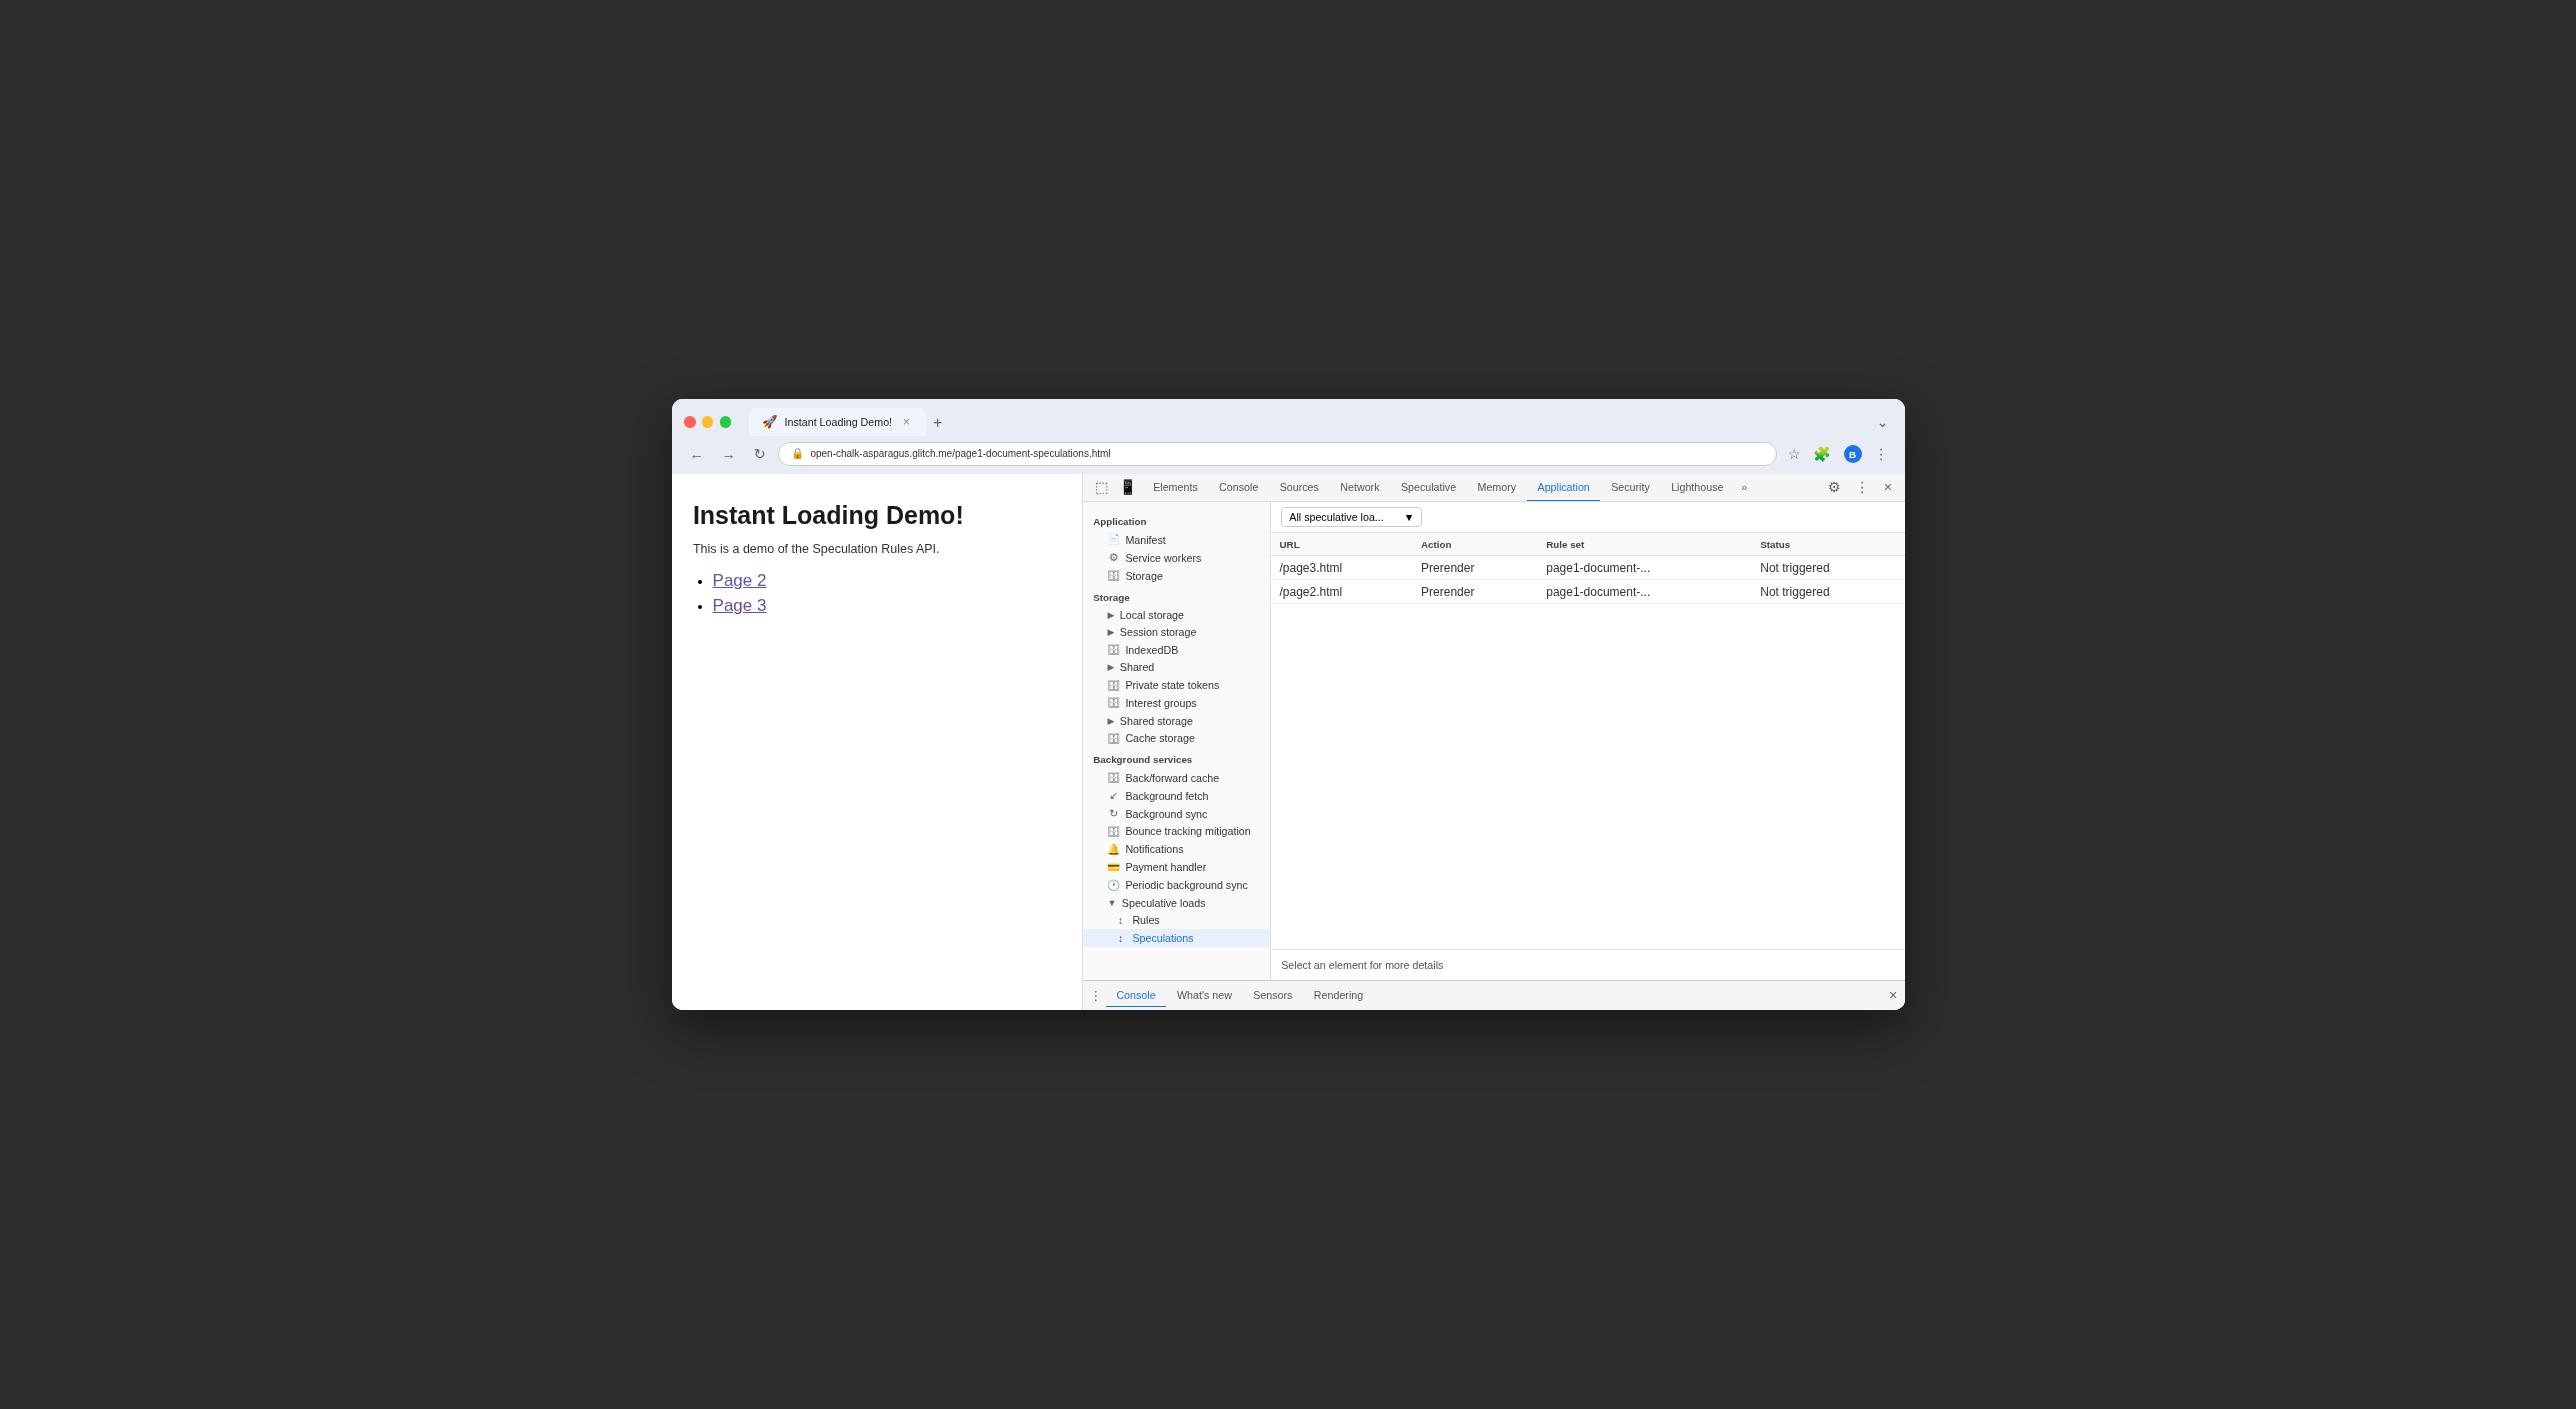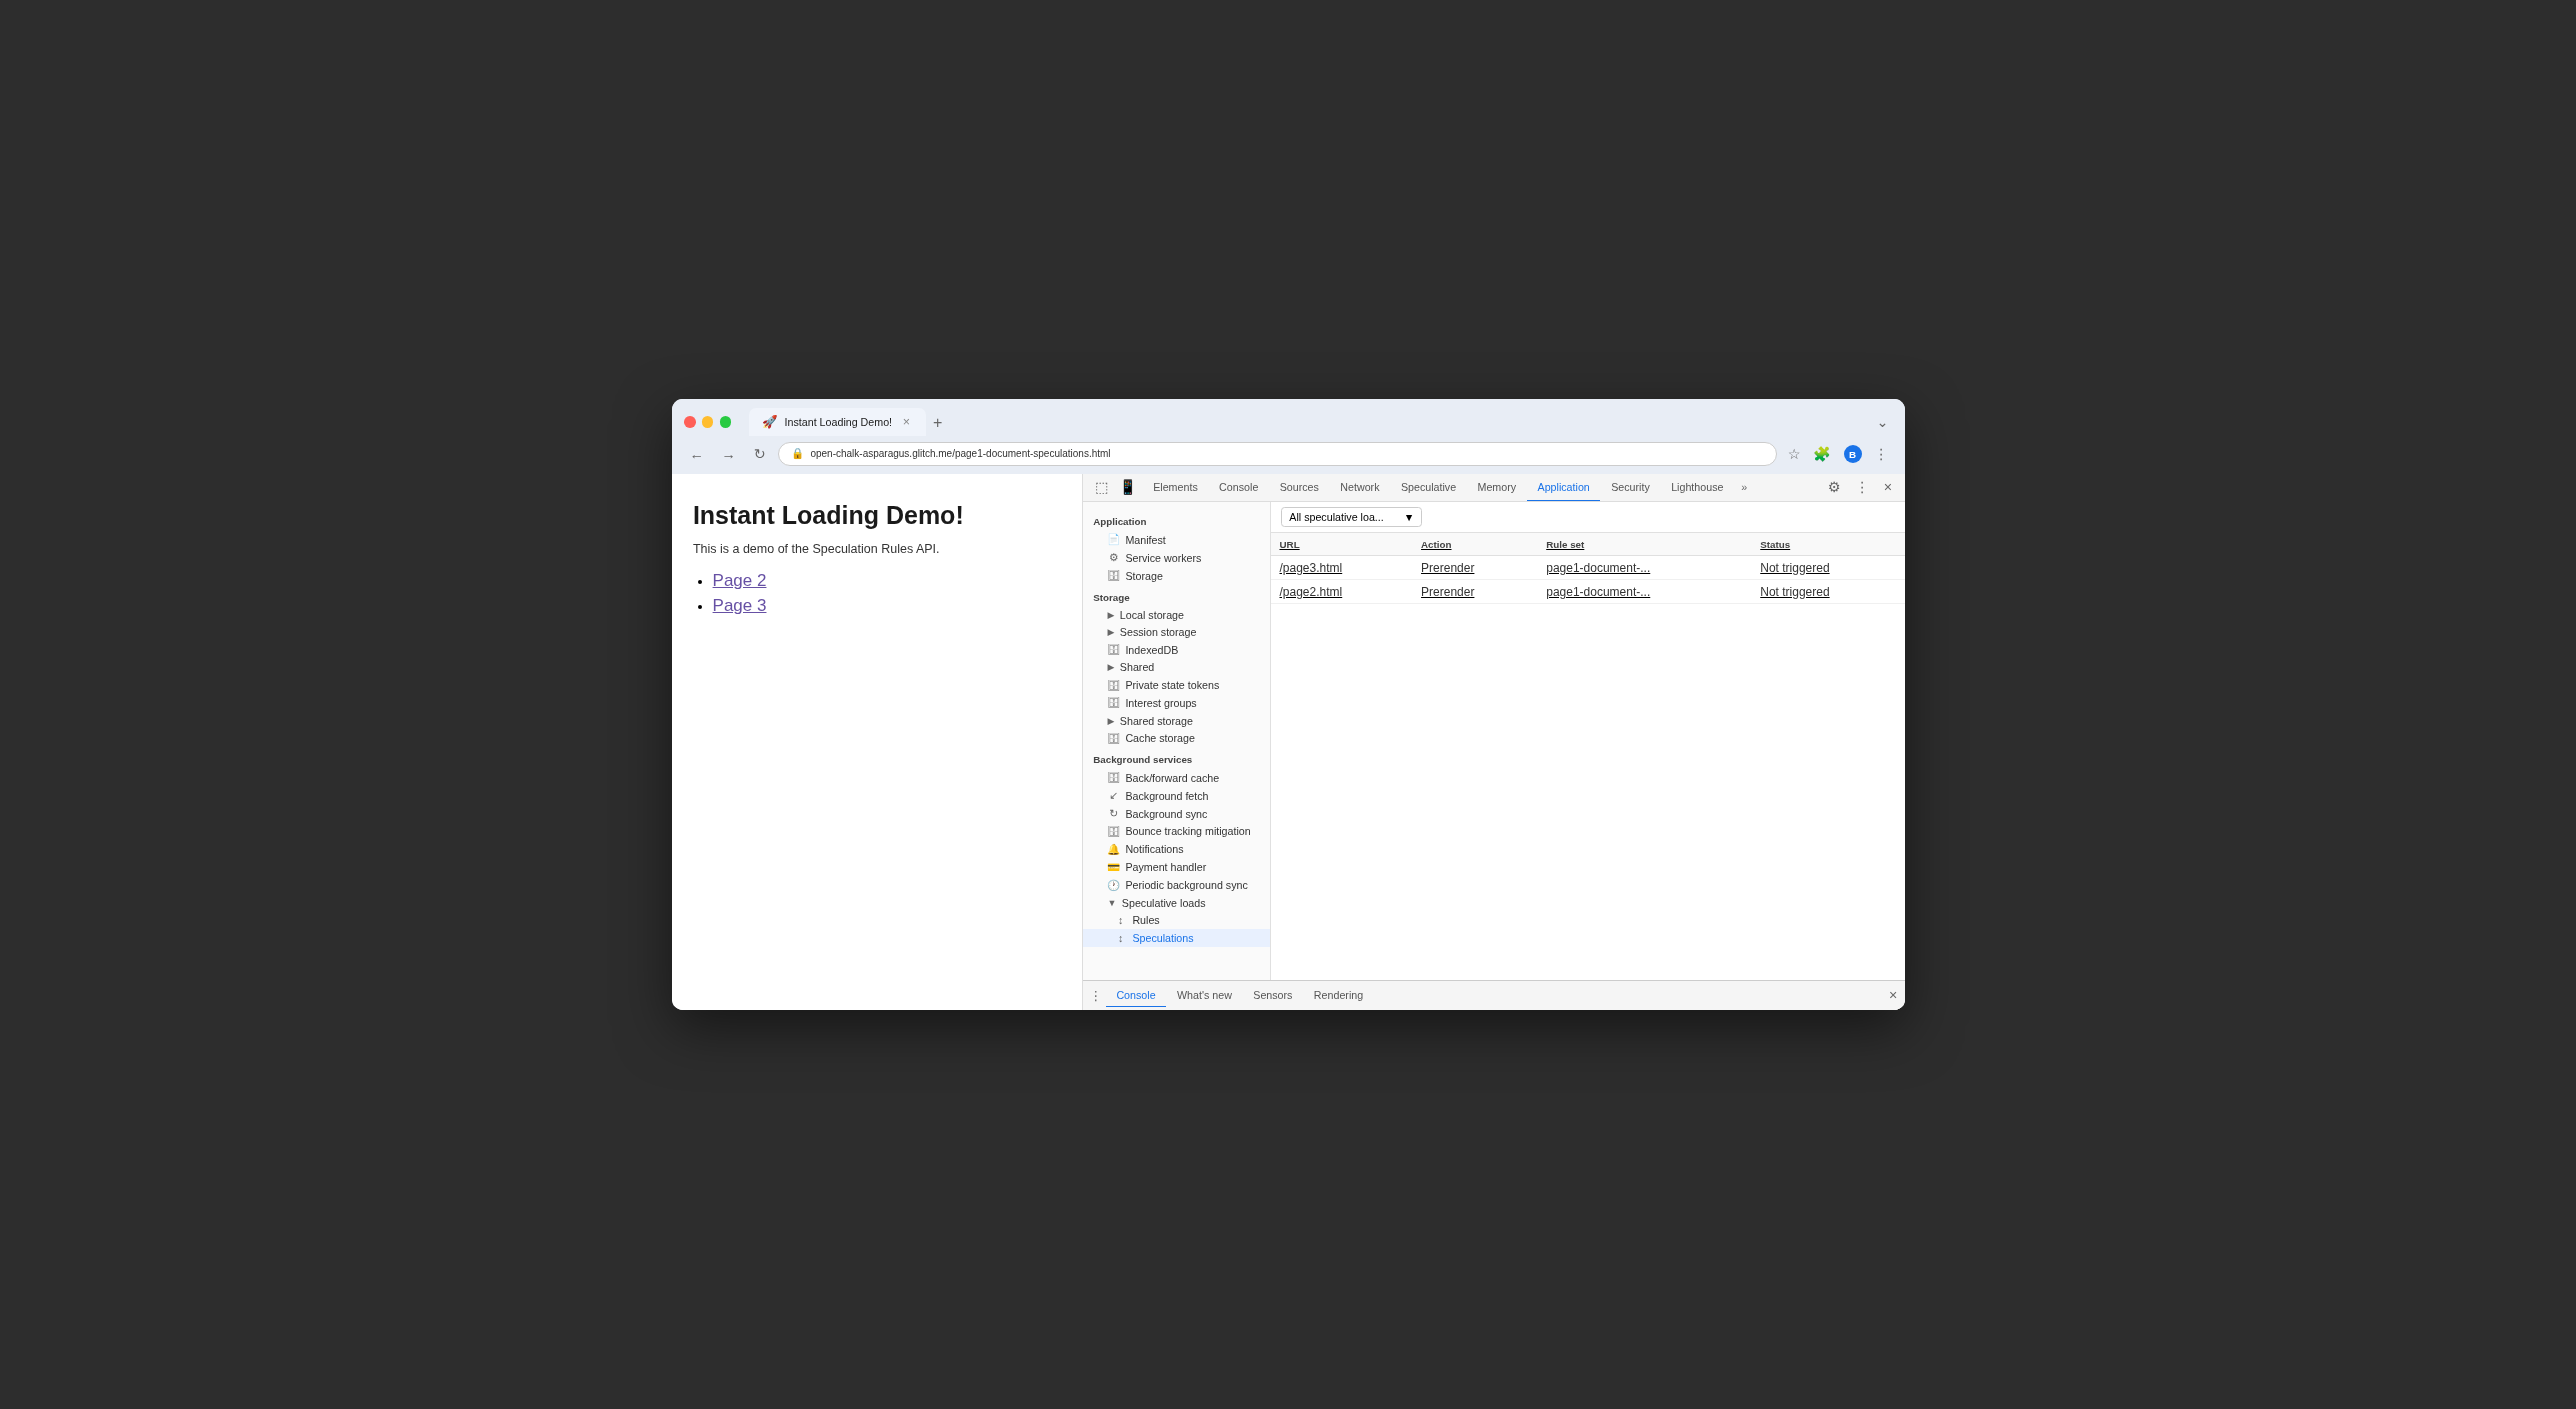--- a/index.html
+++ b/index.html
@@ -172,21 +172,21 @@
       border-radius: 3.6px;
       font-size: 10.7px;
       background: white;
       display: flex;
       align-items: center;
       gap: 20px;
       cursor: pointer;
     }
 
     
-    .data-table { width: 100%; border-collapse: collapse; text-decoration: underline; }
+    .data-table { width: 100%; border-collapse: collapse; }
     .data-table th {
       text-align: left;
       padding: 5.4px 9px;
       font-size: 9.8px;
       font-weight: 600;
       color: #444;
       border-bottom: 0.9px solid #e0e0e0;
       background: #f9f9f9;
     }
     .data-table td {
@@ -416,20 +416,21 @@
                 </tr>
                 <tr>
                   <td>/page2.html</td>
                   <td>Prerender</td>
                   <td>page1-document-...</td>
                   <td>Not triggered</td>
                 </tr>
               </tbody>
             </table>
           </div>
+          <div class="bottom-message">Select an element for more details</div>
         </div>
       </div>
 
       <div class="devtools-drawer">
         <button class="drawer-menu">⋮</button>
         <span class="drawer-tab active">Console</span>
         <span class="drawer-tab">What's new</span>
         <span class="drawer-tab">Sensors</span>
         <span class="drawer-tab">Rendering</span>
         <button class="drawer-close">×</button>

